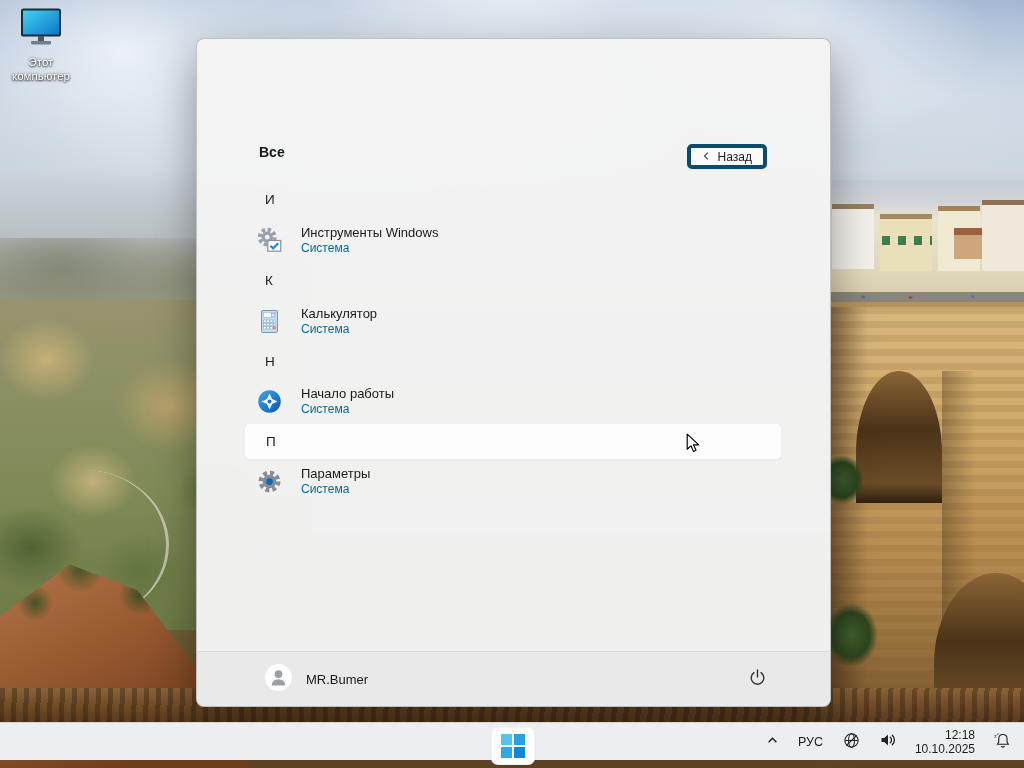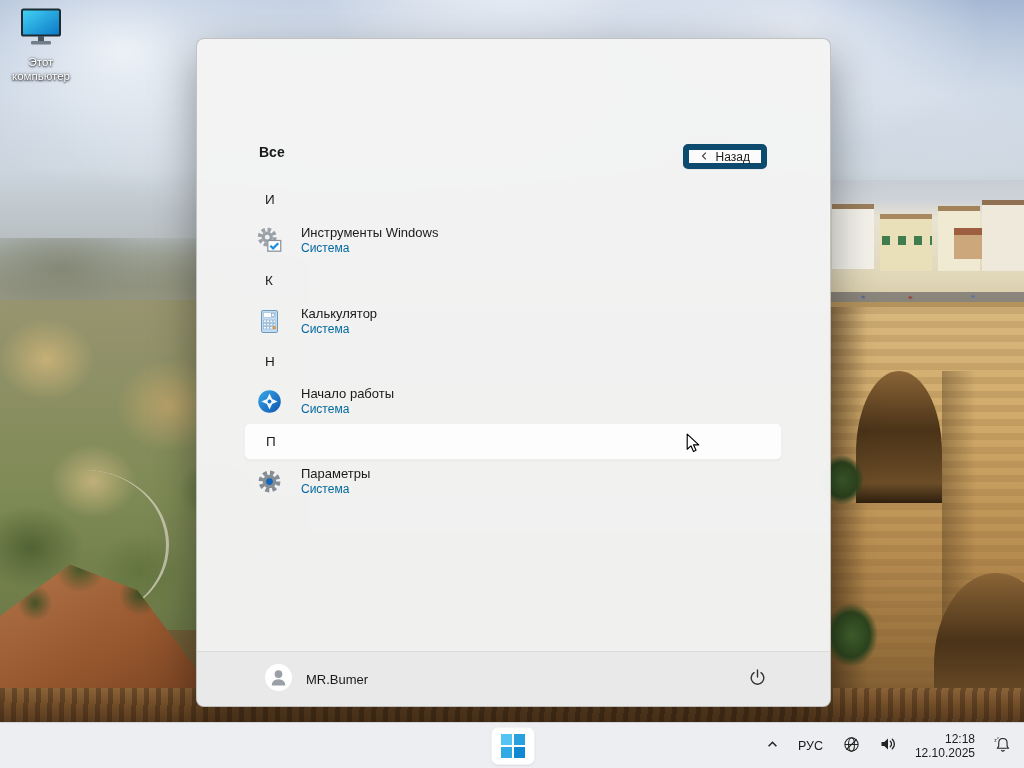--- a/index.html
+++ b/index.html
@@ -96,42 +96,42 @@
   .search-box .sicon{display:flex;margin:0 8px 0 2px;}
   .search-box .caret{width:1px;height:16px;background:#000;margin-right:2px;}
   .search-box input{flex:1;border:none;outline:none;background:transparent;
     font-family:"Liberation Sans",sans-serif;font-size:13px;color:#1a1a1a;padding:0;}
   .search-box input::placeholder{color:#6d6d6d;opacity:1;}
 
   .all-header{position:absolute;left:0;top:105px;width:100%;height:26px;
     display:flex;justify-content:space-between;padding:0 63px 0 62px;box-sizing:border-box;}
   .all-title{font-size:14px;font-weight:700;color:#191919;}
   .back-btn{display:flex;align-items:center;gap:7px;height:25px;padding:0 11px;
-    background:#fbfbfb;border:6px solid #0c4a6e;border-radius:5px;font-size:12px;color:#1b1b1b;
+    background:#fbfbfb;border:4px solid #0c4a6e;border-radius:5px;font-size:12px;color:#1b1b1b;
     font-family:"Liberation Sans",sans-serif;box-shadow:0 1px 1px rgba(0,0,0,.05);cursor:default;}
 
   .app-list{position:absolute;left:47px;top:147px;width:538px;}
   .letter-row{height:27px;display:flex;align-items:center;padding-left:21px;box-sizing:border-box;
     font-size:13.5px;color:#1b1b1b;border-radius:6px;}
   .letter-row.hl{height:37px;background:#fdfdfd;border:1px solid rgba(0,0,0,.05);box-shadow:0 1px 2px rgba(0,0,0,.04);}
   .app-row{height:42px;display:flex;align-items:center;padding-left:12px;box-sizing:border-box;border-radius:6px;}
   .app-icon{width:27px;height:27px;display:flex;align-items:center;justify-content:center;margin-right:18px;}
   .app-name{font-size:13px;color:#1a1a1a;line-height:1.2;}
   .app-cat{font-size:12px;color:#0369a1;line-height:1.2;margin-top:1px;}
   .mt6{margin-top:6px;} .mt5{margin-top:5px;} .mt1{margin-top:1px;}
 
   .panel-footer{position:absolute;left:0;bottom:0;width:100%;height:55px;
     background:#e9e9e9;border-top:1px solid rgba(0,0,0,.06);border-radius:0 0 8px 8px;
     display:flex;align-items:center;justify-content:space-between;padding:0 58px 0 62px;box-sizing:border-box;}
   .user-chip{display:flex;align-items:center;gap:14px;background:transparent;border:none;
     font-family:"Liberation Sans",sans-serif;font-size:13px;color:#1a1a1a;cursor:default;padding:4px 6px;}
   .power-btn{background:transparent;border:none;padding:4px;display:flex;cursor:default;}
 
   
-  .taskbar{position:absolute;left:0;top:722px;width:100%;height:46px;
+  .taskbar{position:absolute;left:0;top:722px;width:100%;height:38px;
     background:#edeef1;border-top:1px solid #d2d4d8;box-sizing:border-box;}
   .start-btn{position:absolute;left:491px;top:4px;width:44px;height:38px;background:#fff;
     border:1px solid rgba(0,0,0,.05);border-radius:7px;display:flex;align-items:center;justify-content:center;
     box-shadow:0 1px 2px rgba(0,0,0,.07);cursor:default;}
   .win-logo{display:grid;grid-template-columns:11px 11px;grid-template-rows:11px 11px;gap:2px;}
   .win-logo span{display:block;}
   .wl-tl{background:#54c5f2;} .wl-tr{background:#29a1df;} .wl-bl{background:#31a9e4;} .wl-br{background:#1189d2;}
   .tray{position:absolute;right:10px;top:0;height:100%;display:flex;align-items:center;gap:13px;}
   .tray button{background:transparent;border:none;padding:2px;display:flex;align-items:center;
     font-family:"Liberation Sans",sans-serif;color:#1b1b1b;cursor:default;}
@@ -352,21 +352,21 @@
         <span>
           <svg width="20" height="20" viewBox="0 0 20 20">
             <path d="M3.5 8 v4 h2.8 l3.7 3.4 v-10.8 L6.3 8 z" fill="#222"></path>
             <path d="M12.3 7.2 a3.8 3.8 0 0 1 0 5.6" fill="none" stroke="#222" stroke-width="1.3" stroke-linecap="round"></path>
             <path d="M14.3 5.2 a6.6 6.6 0 0 1 0 9.6" fill="none" stroke="#222" stroke-width="1.3" stroke-linecap="round"></path>
           </svg>
         </span>
       </button>
       <button class="clock">
         <span>12:18</span>
-        <span>12.10.2025</span>
+        <span>10.10.2025</span>
       </button>
       <button>
         <span>
           <svg width="20" height="20" viewBox="0 0 22 22" fill="none" stroke="#222" stroke-width="1.2">
             <path d="M12 5 c-3 0 -4.6 2.2 -4.6 5 v3.2 L6 15.6 h12 l-1.4 -2.4 V10 c0 -2.8 -1.6 -5 -4.6 -5 z"></path>
             <path d="M10.3 17.6 a1.8 1.8 0 0 0 3.4 0"></path>
             <text x="2.4" y="9" font-size="5.5" fill="#222" stroke="none" font-family="Liberation Sans, sans-serif">z</text>
             <text x="5.6" y="5.6" font-size="4.2" fill="#222" stroke="none" font-family="Liberation Sans, sans-serif">z</text>
           </svg>
         </span>

